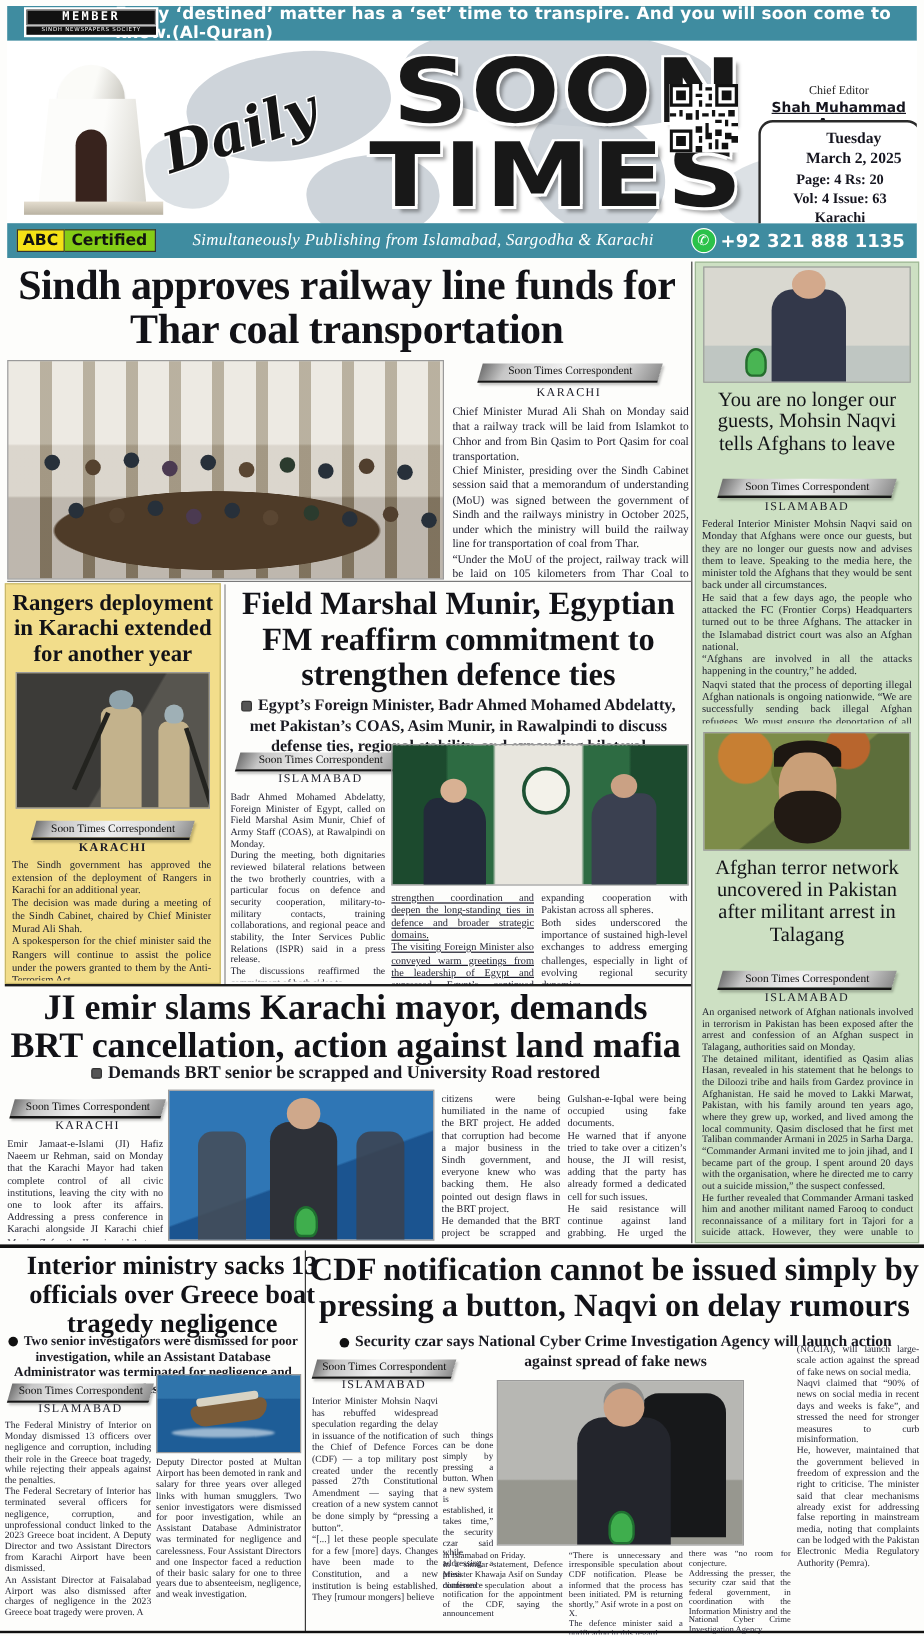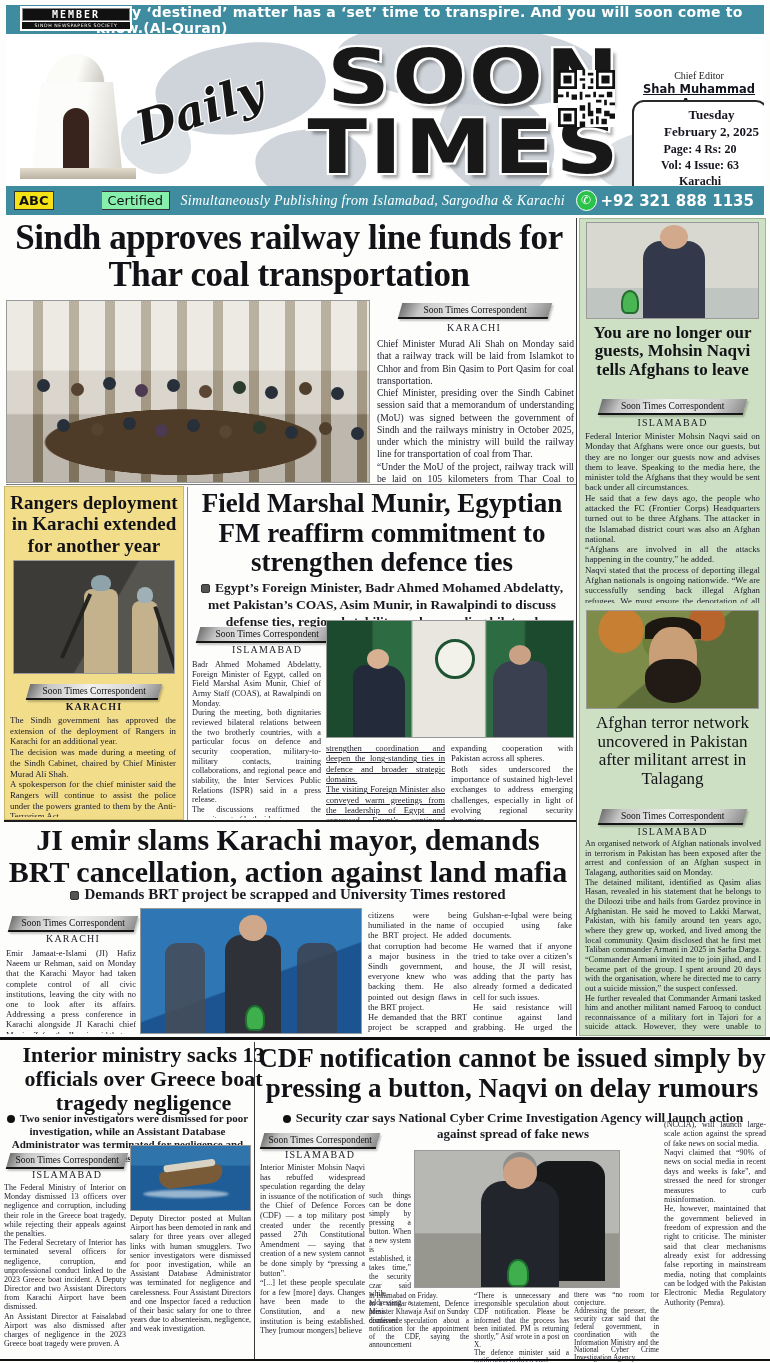--- a/index.html
+++ b/index.html
@@ -30,21 +30,21 @@
   #qr{left:552px;top:36px;width:57px;height:57px;background:#fff;z-index:4;}
   #chief-ed{left:622px;top:36px;width:142px;text-align:center;z-index:4;}
   #chief-ed .lbl{font-size:10px;color:#222;}
   #chief-ed .name{font-family:"DejaVu Sans",sans-serif;font-weight:bold;font-size:11.5px;text-decoration:underline;margin-top:1px;}
   #issue-box{left:626px;top:66px;width:136px;height:112px;border:2px solid #2a2a2a;border-radius:12px;background:#fff;text-align:center;padding-top:5px;box-sizing:border-box;z-index:4;}
   #issue-box .bl{font-weight:bold;font-size:13px;line-height:1.3;margin-left:23px;}
   #issue-box .sm{font-weight:bold;font-size:12px;line-height:1.35;}
   #strip-bottom{left:6px;top:186px;width:758px;height:29px;background:#3f8ca0;display:flex;align-items:center;}
   #abc-cert{display:flex;margin-left:8px;}
   #abc-cert .abc{background:#f5e216;color:#111;font-family:"DejaVu Sans",sans-serif;font-weight:bold;font-size:13px;padding:1px 4px;border:1px solid #333;}
-  #abc-cert .cert{background:#86efac;color:#111;font-family:"DejaVu Sans",sans-serif;font-weight:normal;font-size:13px;padding:1px 6px;border:1px solid #333;border-left:none;margin-left:48px;}
+  #abc-cert .cert{background:#84cc16;color:#111;font-family:"DejaVu Sans",sans-serif;font-weight:bold;font-size:13px;padding:1px 6px;border:1px solid #333;border-left:none;}
   #publishing{flex:1;text-align:center;color:#fff;font-style:italic;font-size:14px;letter-spacing:.3px;}
   #whatsapp{display:flex;align-items:center;margin-right:10px;}
   #wa-icon{width:19px;height:19px;border-radius:50%;background:#2bc24a;color:#fff;font-size:12px;line-height:19px;text-align:center;margin-right:4px;border:1.5px solid #fff;}
   #wa-num{color:#fff;font-family:"DejaVu Sans",sans-serif;font-weight:bold;font-size:15px;}
   
   .headline{font-family:"Liberation Serif",serif;font-weight:600;color:#121217;text-align:center;}
   .subhead{font-weight:bold;text-align:center;color:#1a1a22;}
   .byline{height:14px;background:linear-gradient(105deg,#6f6f6f 0,#c7c7c7 14%,#f0f0f0 45%,#d7d7d7 78%,#8b8b8b 100%);border-bottom:2.5px solid #151515;box-shadow:2px 2px 2px rgba(0,0,0,.22);transform:skewX(-16deg);}
   .byline span{display:block;transform:skewX(16deg);font-size:9.5px;line-height:14px;text-align:center;color:#111;}
   .dateline{text-align:center;font-size:10px;letter-spacing:1.2px;color:#1c1c28;}
@@ -105,21 +105,21 @@
   #ji-s1{left:24px;}#ji-s2{right:24px;background:#3c424e;}
   .ji-mic{position:absolute;left:104px;bottom:2px;width:16px;height:22px;border-radius:50% 50% 30% 30%;background:#3fae4d;border:2px solid #1f7030;}
   #ji-col2{left:368px;top:910px;width:99px;height:124px;font-size:8.5px;line-height:1.2;}
   #ji-col3{left:473px;top:910px;width:99px;height:124px;font-size:8.5px;line-height:1.2;}
   
   #sidebar{left:579px;top:218px;width:187px;height:818px;background:#cde0c3;border:1px solid #9eb795;box-sizing:border-box;}
   #g-photo{left:586px;top:222px;width:173px;height:97px;background:linear-gradient(180deg,#d9d8d0 0 68%,#bfc6c2 69% 100%);}
   .naqvi{position:absolute;left:56px;top:18px;width:62px;height:80px;background:#33384a;border-radius:18px 18px 0 0;}
   .naqvi:before{content:"";position:absolute;left:17px;top:-16px;width:28px;height:24px;border-radius:50%;background:#d3a98c;}
   .g-mic{position:absolute;left:34px;bottom:4px;width:14px;height:20px;border-radius:50% 50% 30% 30%;background:#49b553;border:2px solid #256d2e;}
-  #g-headline{left:582px;top:324px;width:181px;font-size:17px;line-height:1.08;font-weight:700;}
+  #g-headline{left:582px;top:324px;width:181px;font-size:17px;line-height:1.08;font-weight:400;}
   #g-byline{left:600px;top:399px;width:145px;}
   #g-dateline{left:592px;top:417px;width:161px;position:absolute;}
   #g-body{left:585px;top:431px;width:175px;height:172px;font-size:8.8px;line-height:1.17;}
   #t-photo{left:586px;top:610px;width:173px;height:99px;background:
     radial-gradient(circle at 20% 20%,#c77f33 0 14%,rgba(0,0,0,0) 15%),
     radial-gradient(circle at 70% 12%,#b8652d 0 12%,rgba(0,0,0,0) 13%),
     radial-gradient(circle at 45% 30%,#6e7f3a 0 18%,rgba(0,0,0,0) 19%),
     linear-gradient(140deg,#7d8c49 0 50%,#5d6e3b 51% 100%);}
   .t-face{position:absolute;left:62px;top:16px;width:48px;height:60px;border-radius:45%;background:#c99f78;}
   .t-beard{position:absolute;left:58px;top:48px;width:56px;height:44px;border-radius:40% 40% 50% 50%;background:#221a14;}
@@ -198,21 +198,21 @@
     <path fill="#111" d="M0 0h7v7H0zM14 0h7v7h-7zM0 14h7v7H0z"></path>
     <path fill="#fff" d="M1 1h5v5H1zM15 1h5v5h-5zM1 15h5v5H1z"></path>
     <path fill="#111" d="M2 2h3v3H2zM16 2h3v3h-3zM2 16h3v3H2zM9 0h1v2H9zM11 1h2v1h-2zM8 3h2v1H8zM12 3h1v2h-1zM9 5h1v2H9zM11 6h2v1h-2zM0 9h2v1H0zM3 8h1v2H3zM5 9h2v2H5zM8 8h1v3H8zM10 9h2v1h-2zM13 8h1v2h-1zM15 9h2v1h-2zM18 8h2v2h-2zM14 11h2v1h-2zM17 11h1v2h-1zM19 12h2v1h-2zM8 13h2v2H8zM11 12h1v3h-1zM9 16h1v2H9zM11 15h2v2h-2zM14 14h2v2h-2zM17 15h2v2h-2zM14 17h1v3h-1zM16 18h2v2h-2zM19 16h2v2h-2zM12 18h1v2h-1zM8 19h2v2H8z"></path>
   </svg>
   <div class="abs" id="chief-ed">
     <div class="lbl">Chief Editor</div>
     <div class="name">Shah Muhammad Awan</div>
   </div>
   <div class="abs" id="issue-box">
     <div class="bl">Tuesday</div>
-    <div class="bl">February 2, 2025</div>
+    <div class="bl">March 2, 2025</div>
     <div class="sm">Page: 4    Rs: 20</div>
     <div class="sm">Vol: 4  Issue: 63</div>
     <div class="sm">Karachi</div>
 
   </div>
 </div>
 
 <div class="abs" id="strip-bottom">
   <div id="abc-cert">
     <span class="abc">ABC</span>
@@ -277,21 +277,21 @@
   <div class="flag-c"></div>
   <div class="figL"></div>
   <div class="figR"></div>
 </div>
 <div class="bodytxt" id="def-col2">strengthen coordination and deepen the long-standing ties in defence and broader strategic domains.
 The visiting Foreign Minister also conveyed warm greetings from the leadership of Egypt and expressed Egypt’s continued interest in</div>
 <div class="bodytxt" id="def-col3">expanding cooperation with Pakistan across all spheres.
 Both sides underscored the importance of sustained high-level exchanges to address emerging challenges, especially in light of evolving regional security dynamics.</div>
 
 <div class="abs headline" id="ji-headline">JI emir slams Karachi mayor, demands BRT cancellation, action against land mafia</div>
-<div class="subhead" id="ji-subhead"><span class="bullet-sq"></span><span>Demands BRT project be scrapped and University Times restored</span></div>
+<div class="subhead" id="ji-subhead"><span class="bullet-sq"></span><span>Demands BRT senior be scrapped and University Road restored</span></div>
 <div class="abs byline" id="ji-byline">
     <span>Soon Times Correspondent</span>
   </div>
 <div class="dateline" id="ji-dateline">KARACHI</div>
 <div class="bodytxt" id="ji-col1">Emir Jamaat-e-Islami (JI) Hafiz Naeem ur Rehman, said on Monday that the Karachi Mayor had taken complete control of all civic institutions, leaving the city with no one to look after its affairs. Addressing a press conference in Karachi alongside JI Karachi chief Munim Zafar, the JI emir said that</div>
 <div class="photo" id="ji-photo">
   <div class="ji-side" id="ji-s1"></div>
   <div class="ji-side" id="ji-s2"></div>
   <div class="ji-man"></div>
   <div class="ji-mic"></div>

